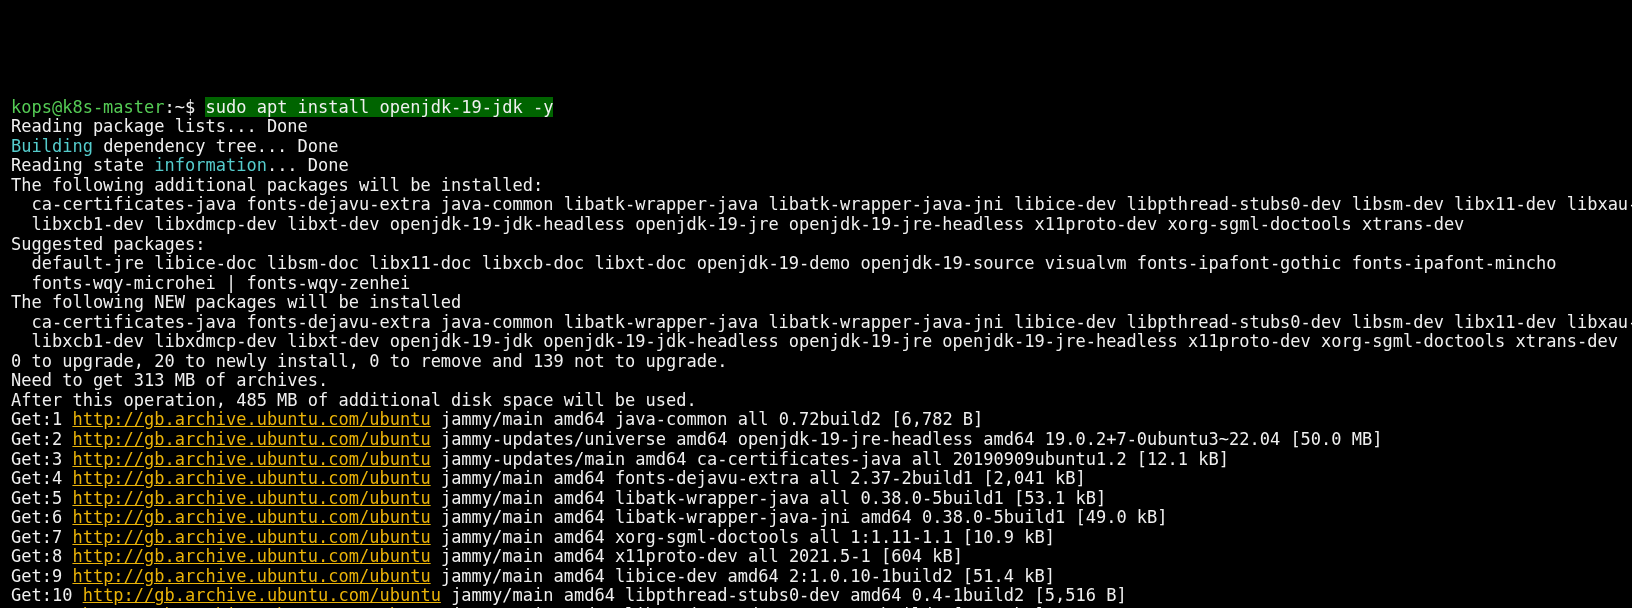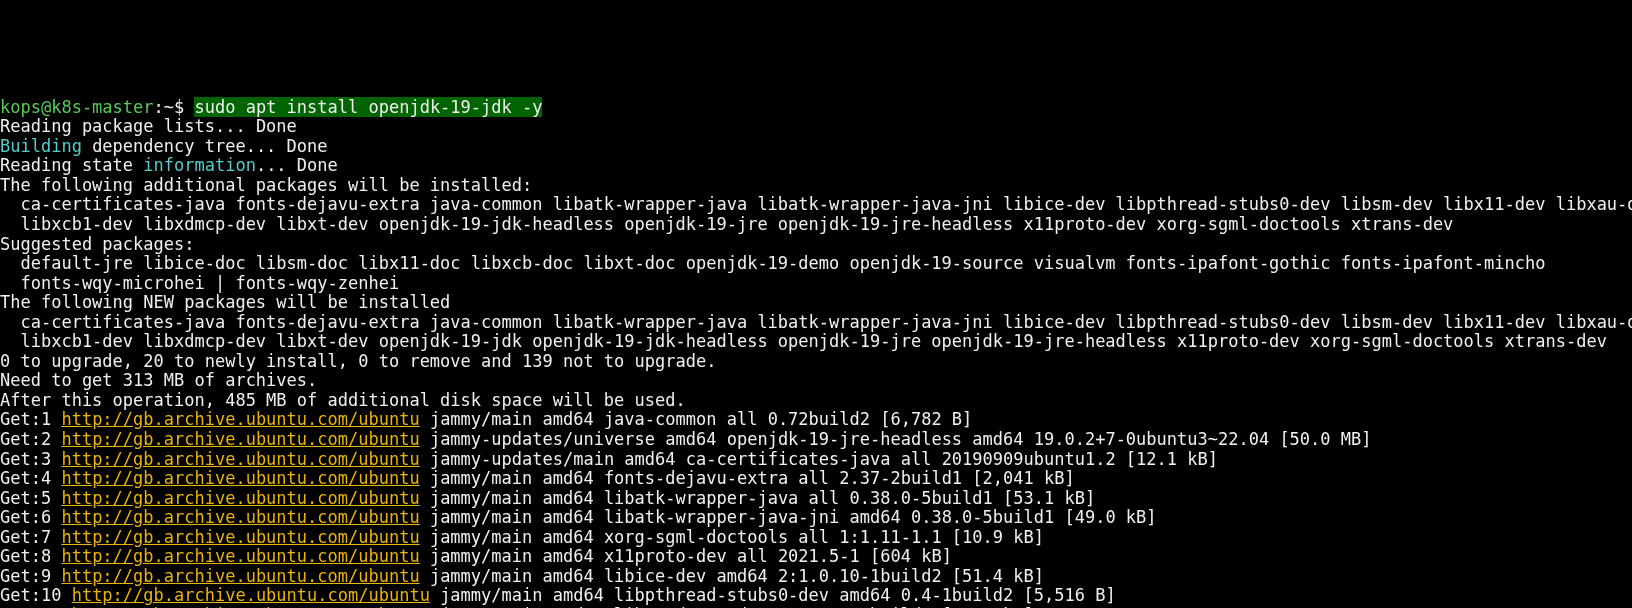--- a/index.html
+++ b/index.html
@@ -15,21 +15,21 @@
     width: 1632px;
     height: 608px;
   }
   .term {
     padding: 0;
   }
   .green { color: #55cc55; }
   .greenbg { background: #006400; }
   .cyan { color: #55cccc; text-align: right; }
   .url { color: #eab308; text-decoration: underline; }
-  .line { display: block; }
+  .line { display: block; margin-left: 11px; }
 </style>
 </head>
 <body>
 
 
 
 <div class="term"><span class="line"><span class="green">kops@k8s-master</span><span>:~$ </span><span class="greenbg">sudo apt install openjdk-19-jdk -y</span></span><span class="line"><span>Reading package lists... </span><span>Done</span></span><span class="line"><span class="cyan">Building</span><span> dependency tree... </span><span>Done</span></span><span class="line"><span>Reading state </span><span class="cyan">information</span><span>... </span><span>Done</span></span><span class="line">The following additional packages will be installed:</span><span class="line">  ca-certificates-java fonts-dejavu-extra java-common libatk-wrapper-java libatk-wrapper-java-jni libice-dev libpthread-stubs0-dev libsm-dev libx11-dev libxau-dev</span><span class="line">  libxcb1-dev libxdmcp-dev libxt-dev openjdk-19-jdk-headless openjdk-19-jre openjdk-19-jre-headless x11proto-dev xorg-sgml-doctools xtrans-dev</span><span class="line">Suggested packages:</span><span class="line">  default-jre libice-doc libsm-doc libx11-doc libxcb-doc libxt-doc openjdk-19-demo openjdk-19-source visualvm fonts-ipafont-gothic fonts-ipafont-mincho</span><span class="line">  fonts-wqy-microhei | fonts-wqy-zenhei</span><span class="line">The following NEW packages will be installed</span><span class="line">  ca-certificates-java fonts-dejavu-extra java-common libatk-wrapper-java libatk-wrapper-java-jni libice-dev libpthread-stubs0-dev libsm-dev libx11-dev libxau-dev</span><span class="line">  libxcb1-dev libxdmcp-dev libxt-dev openjdk-19-jdk openjdk-19-jdk-headless openjdk-19-jre openjdk-19-jre-headless x11proto-dev xorg-sgml-doctools xtrans-dev</span><span class="line">0 to upgrade, 20 to newly install, 0 to remove and 139 not to upgrade.</span><span class="line">Need to get 313 MB of archives.</span><span class="line">After this operation, 485 MB of additional disk space will be used.</span><div id="gets-container"><span class="line"><span>Get:1 </span><span class="url">http://gb.archive.ubuntu.com/ubuntu</span><span> jammy/main amd64 java-common all 0.72build2 [6,782 B]</span></span><span class="line"><span>Get:2 </span><span class="url">http://gb.archive.ubuntu.com/ubuntu</span><span> jammy-updates/universe amd64 openjdk-19-jre-headless amd64 19.0.2+7-0ubuntu3~22.04 [50.0 MB]</span></span><span class="line"><span>Get:3 </span><span class="url">http://gb.archive.ubuntu.com/ubuntu</span><span> jammy-updates/main amd64 ca-certificates-java all 20190909ubuntu1.2 [12.1 kB]</span></span><span class="line"><span>Get:4 </span><span class="url">http://gb.archive.ubuntu.com/ubuntu</span><span> jammy/main amd64 fonts-dejavu-extra all 2.37-2build1 [2,041 kB]</span></span><span class="line"><span>Get:5 </span><span class="url">http://gb.archive.ubuntu.com/ubuntu</span><span> jammy/main amd64 libatk-wrapper-java all 0.38.0-5build1 [53.1 kB]</span></span><span class="line"><span>Get:6 </span><span class="url">http://gb.archive.ubuntu.com/ubuntu</span><span> jammy/main amd64 libatk-wrapper-java-jni amd64 0.38.0-5build1 [49.0 kB]</span></span><span class="line"><span>Get:7 </span><span class="url">http://gb.archive.ubuntu.com/ubuntu</span><span> jammy/main amd64 xorg-sgml-doctools all 1:1.11-1.1 [10.9 kB]</span></span><span class="line"><span>Get:8 </span><span class="url">http://gb.archive.ubuntu.com/ubuntu</span><span> jammy/main amd64 x11proto-dev all 2021.5-1 [604 kB]</span></span><span class="line"><span>Get:9 </span><span class="url">http://gb.archive.ubuntu.com/ubuntu</span><span> jammy/main amd64 libice-dev amd64 2:1.0.10-1build2 [51.4 kB]</span></span><span class="line"><span>Get:10 </span><span class="url">http://gb.archive.ubuntu.com/ubuntu</span><span> jammy/main amd64 libpthread-stubs0-dev amd64 0.4-1build2 [5,516 B]</span></span><span class="line"><span>Get:11 </span><span class="url">http://gb.archive.ubuntu.com/ubuntu</span><span> jammy/main amd64 libsm-dev amd64 2:1.2.3-1build2 [18.1 kB]</span></span></div></div>
 
 
 

